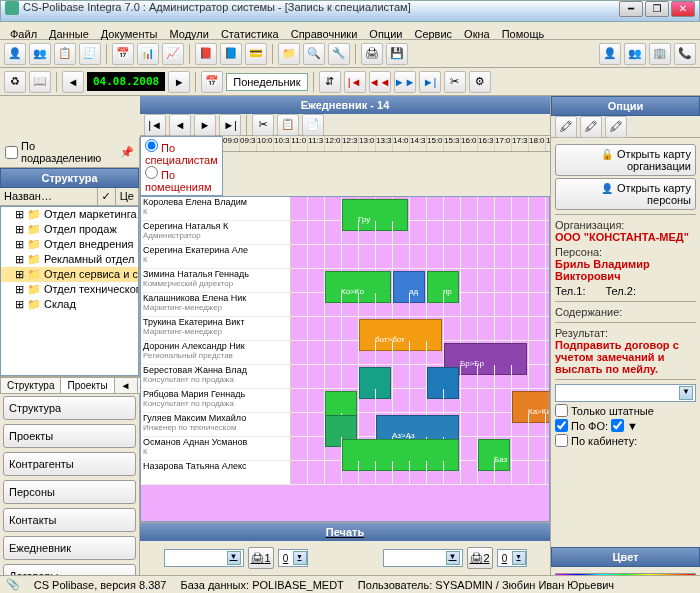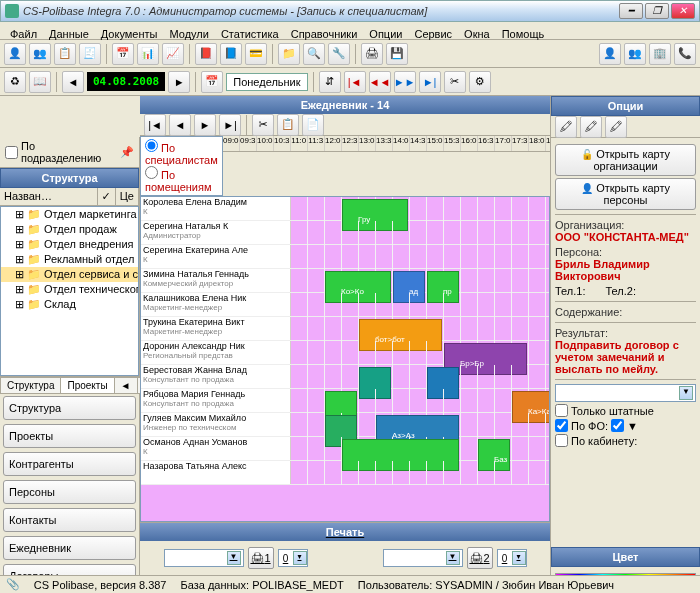--- a/index.html
+++ b/index.html
@@ -1,17 +1,17 @@
 <!DOCTYPE html>
 <html><head>
 <meta charset="utf-8">
 <style>
 * { margin:0; padding:0; box-sizing:border-box; font-family:Tahoma,Arial,sans-serif; font-size:11px; }
 body { background:#ece9d8; width:700px; height:593px; overflow:hidden; }
-.titlebar { background:linear-gradient(#fff,#d6e6f7 40%,#aac8e8); height:22px; display:flex; align-items:center; padding:0 4px; border:1px solid #8aa;font-style:italic; }
+.titlebar { background:linear-gradient(#fff,#d6e6f7 40%,#aac8e8); height:22px; display:flex; padding:0 4px; border:1px solid #8aa; }
 .titlebar .icon { width:14px; height:14px; background:#4a8; border-radius:2px; margin-right:4px; }
 .titlebar .title { flex:1; color:#333; }
 .winbtns { display:flex; gap:2px; }
 .winbtn { width:24px; height:16px; background:linear-gradient(#f3f3f3,#cfcfcf); border:1px solid #888; border-radius:2px; text-align:center; line-height:13px; font-size:10px; cursor:pointer;}
 .winbtn.close { background:linear-gradient(#f6a,#d33); color:#fff; }
 .menubar { background:#ece9d8; height:18px; display:flex; padding:0 4px; border-bottom:1px solid #aca899;}
 .menubar span { padding:6px 6px; cursor:pointer; }
 .toolbar { background:#ece9d8; height:28px; display:flex; align-items:center; padding:2px 4px; gap:3px; border-bottom:1px solid #aca899; overflow:hidden;}
 .tbtn { width:22px; height:22px; background:linear-gradient(#fdfdfd,#e4e4e4); border:1px solid #bbb; border-radius:2px; display:flex; align-items:center; justify-content:center; font-size:11px; cursor:pointer;}
 .tsep { width:1px; height:20px; background:#aca899; margin:0 2px;}
@@ -45,21 +45,21 @@
 .printsec { border-top:1px solid #aca899;text-decoration:underline;}
 .printbody { background:#ece9d8; padding:6px; display:flex; gap:40px; justify-content:space-around;}
 .pgrp { display:flex; align-items:center; gap:4px;}
 .pbtn { width:26px; height:22px; background:linear-gradient(#fdfdfd,#e4e4e4); border:1px solid #999; border-radius:2px; cursor:pointer; display:flex; align-items:center; justify-content:center;}
 .combo { background:#fff; border:1px solid #7f9db9; height:18px; width:80px; display:flex; align-items:center; justify-content:flex-end; padding:0 2px;}
 .combo .arrow,.spin .arrow { background:linear-gradient(#dbeafe,#b9d4f1); border:1px solid #7a9; width:14px; height:14px; font-size:8px; text-align:center;}
 .spin { background:#fff; border:1px solid #7f9db9; height:18px; width:30px; display:flex; align-items:center;}
 .spin input { border:0; width:14px; text-align:center; font-size:10px;}
 .right { width:150px; border-left:1px solid #aca899; display:flex; flex-direction:column; background:#ece9d8;}
 .rbody { padding:4px; font-size:10px; overflow:auto; flex:1;}
-.rbtn { display:block; width:100%; background:linear-gradient(#fdfdfd,#e8e8e8); border:1px solid #9c9c9c; border-radius:3px; padding:3px 4px; margin:2px 0; cursor:pointer; text-align:center; font-size:10px;}
+.rbtn { display:block; width:100%; background:linear-gradient(#fdfdfd,#e8e8e8); border:1px solid #9c9c9c; border-radius:3px; padding:3px 4px; margin:2px 0; cursor:pointer; text-align:right; font-size:10px;}
 .field { margin:3px 0;}
 .field .lbl { color:#333;}
 .field .val { color:#c00; font-weight:bold;}
 .hr { border-top:1px solid #aca899; margin:4px 0;}
 .chk { display:flex; align-items:center; gap:3px; margin:2px 0;}
 .chk input { margin:0;}
 .colorbar { height:12px; background:linear-gradient(90deg,#f0f,#00f,#0ff,#0f0,#ff0,#f80,#f00); border:1px solid #999; margin:2px 0;}
 .status { height:18px; background:#ece9d8; border-top:1px solid #aca899; display:flex; align-items:center; font-size:10px; padding:0 6px; gap:14px;}
 .subchk { background:#ece9d8; padding:3px 5px; border-bottom:1px solid #aca899; display:flex; align-items:center; gap:3px;}
 .toolrow2 { background:#ece9d8; height:28px; display:flex; align-items:center; padding:2px 4px; gap:3px; border-bottom:1px solid #aca899;}

